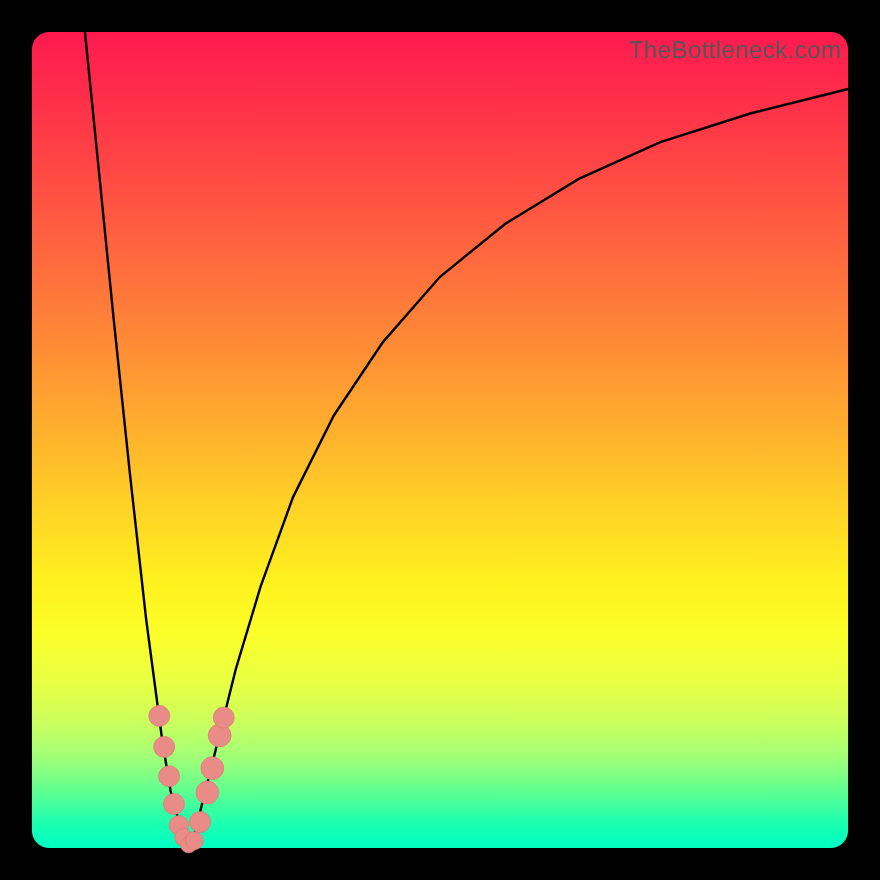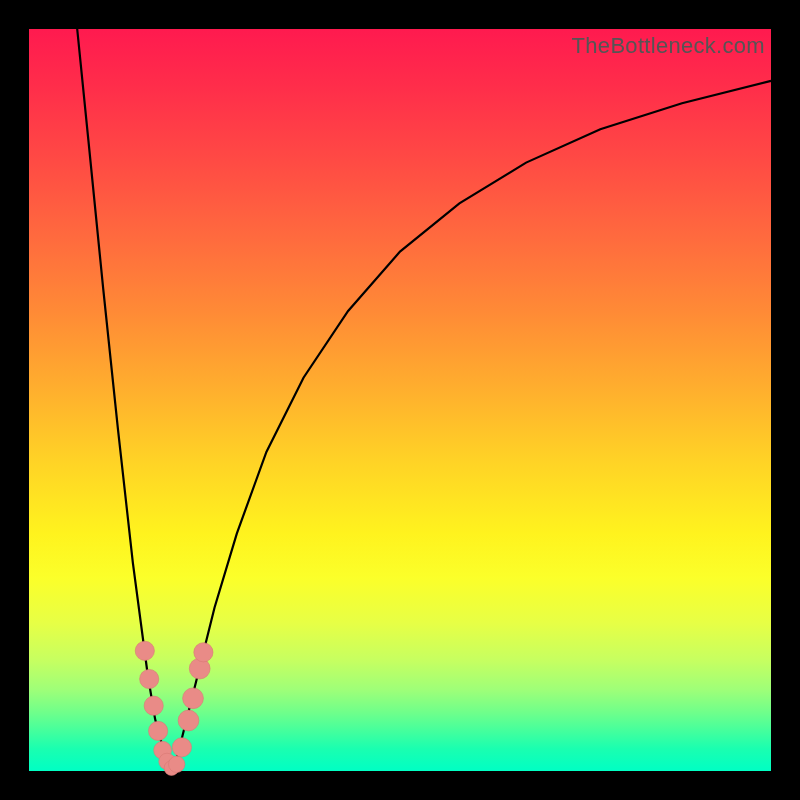--- a/index.html
+++ b/index.html
@@ -35,20 +35,21 @@
       #fff31e 68%,
       #fbff2a 74%,
       #e7ff45 80%,
       #c7ff60 85%,
       #9fff78 89%,
       #71ff8a 92%,
       #3dffa0 95%,
       #1affb0 97%,
       #00ffc4 100%
     );
+    border-radius: 16px;
   }
   .watermark {
     position: absolute;
     top: 4px;
     right: 6px;
     color: #555;
     font-size: 22px;
     font-weight: 500;
     letter-spacing: 0.3px;
     user-select: none;

